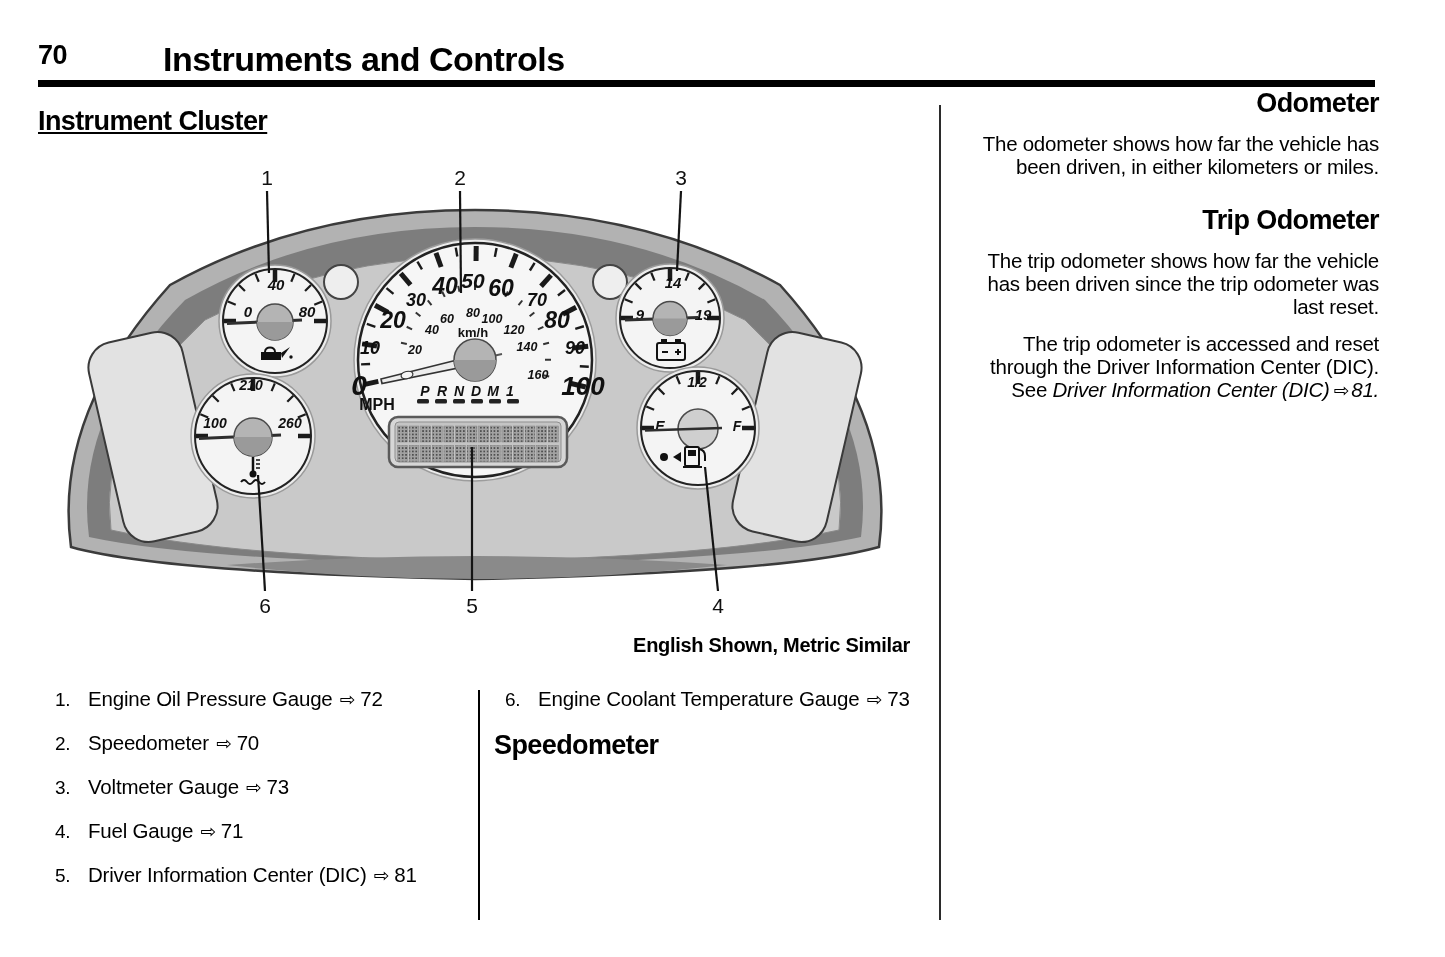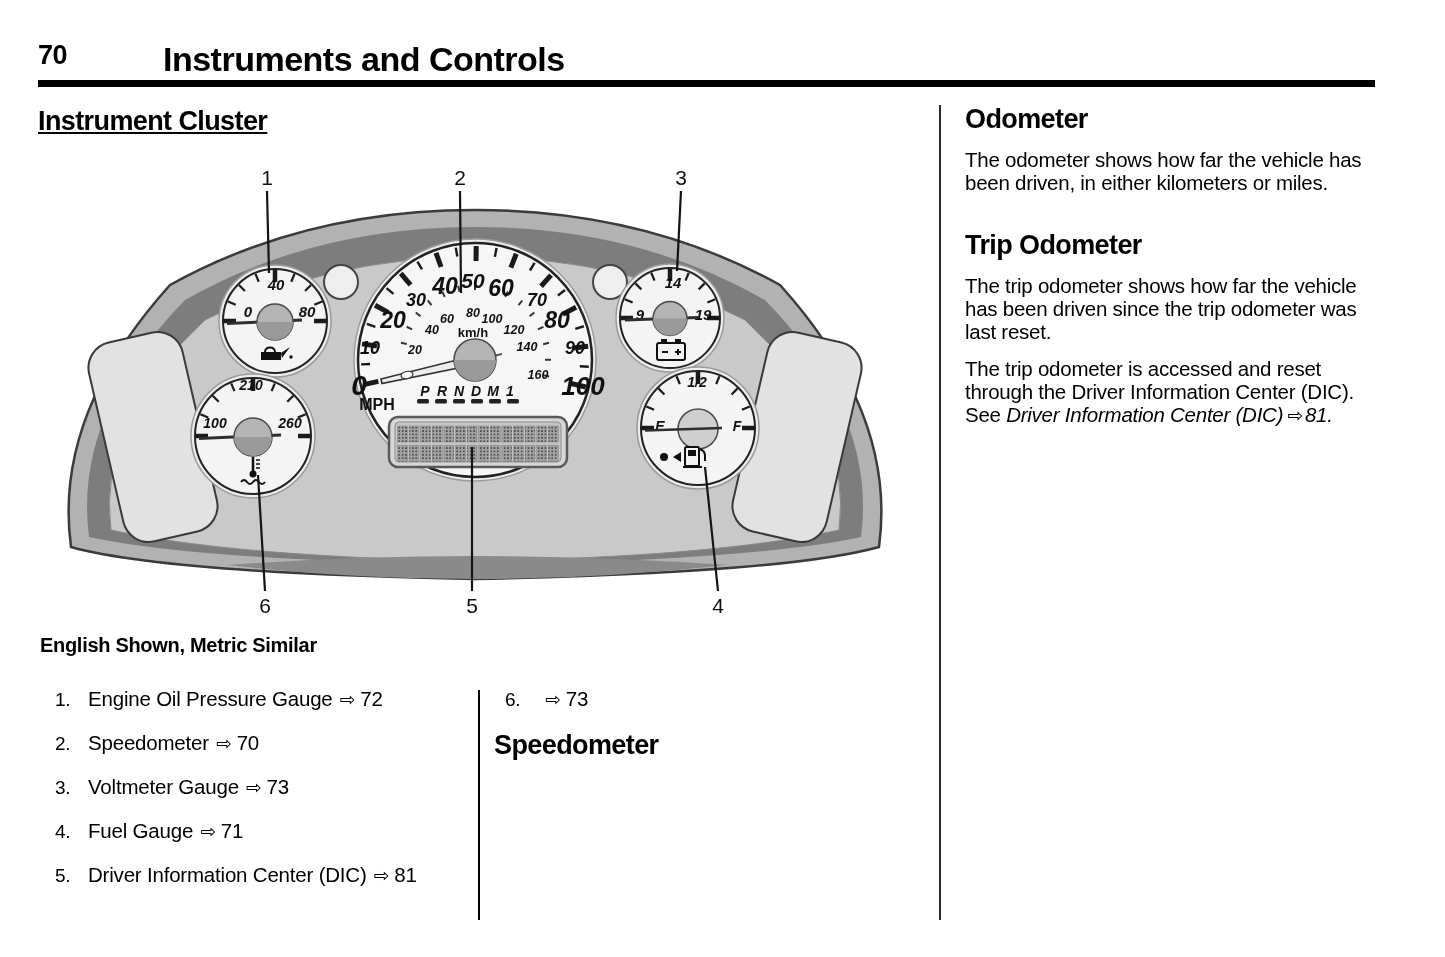--- a/index.html
+++ b/index.html
@@ -9,33 +9,33 @@
   .pagenum{left:38px;top:40px;font-size:27px;font-weight:bold;letter-spacing:-0.5px;}
   .chapter{left:163px;top:40px;font-size:34px;font-weight:bold;letter-spacing:-0.5px;}
   .hrule{left:38px;top:80px;width:1337px;height:7px;background:#000;}
   
   .h1{font-size:27px;font-weight:bold;letter-spacing:-0.6px;text-decoration:underline;}
   .title-cluster{left:38px;top:106px;}
   
   .vdiv{width:2px;background:#2b2b2b;}
   .vdiv.mid{left:478px;top:690px;height:230px;background:#000;}
   .vdiv.right{left:939px;top:105px;height:815px;}
-  .caption{left:40px;top:634px;width:870px;text-align:left;font-size:20px;font-weight:bold;letter-spacing:-0.3px;}
+  .caption{left:40px;top:634px;width:870px;text-align:right;font-size:20px;font-weight:bold;letter-spacing:-0.3px;}
   
   .legend{font-size:20.5px;letter-spacing:-0.2px;}
   .legend .li{display:flex;align-items:baseline;margin-bottom:18px;line-height:25px;}
   .legend .num{font-style:normal;font-size:19px;min-width:33px;}
   .legend .lbl,.legend .pg{}
   .legend .arw{font-size:19px;padding:0 5px 0 7px;font-family:"DejaVu Sans",sans-serif;}
   .col-left-legend{left:55px;top:686px;width:410px;}
   .col-mid{left:505px;top:686px;width:425px;}
-  .col-right{left:965px;top:104px;width:414px;}
+  .col-right{left:965px;top:88px;width:414px;text-align:right;}
   .body-txt{font-size:20.5px;line-height:23px;letter-spacing:-0.25px;}
   .sec-title{font-size:27px;font-weight:bold;letter-spacing:-0.6px;margin:0 0 13px 0;}
-  .mt{margin-top:36px;}
+  .mt{margin-top:27px;}
   .it{font-style:italic;}
   .arw-inline{font-style:normal;font-family:"DejaVu Sans",sans-serif;font-size:19px;padding:0 2px 0 4px;}
   p{margin:0 0 14px 0;}
   
   text{fill:#101010;}
   .gnum{font-weight:bold;font-style:italic;font-family:"Liberation Sans",sans-serif;}
   .gunit{font-weight:bold;font-family:"Liberation Sans",sans-serif;}
   .callout{font-size:21px;font-family:"Liberation Sans",sans-serif;}
   .gear{font-size:14px;font-weight:bold;font-style:italic;font-family:"Liberation Sans",sans-serif;}
 </style>
@@ -357,20 +357,21 @@
     <span class="lbl">Driver Information Center (DIC)</span>
     <span class="arw">⇨</span>
     <span class="pg">81</span>
   </div>
 </div>
 
 <div class="abs col-mid">
   <div class="legend">
     <div class="li">
       <span class="num">6.</span>
+      <span class="lbl">Engine Coolant Temperature Gauge</span>
       <span class="arw">⇨</span>
       <span class="pg">73</span>
     </div>
   </div>
   <h2 class="sec-title" style="margin-top:14px;margin-left:-11px;">Speedometer</h2>
 </div>
 
 <div class="abs col-right">
   <h2 class="sec-title">Odometer</h2>
   <p class="body-txt">The odometer shows how far the vehicle has been driven, in either kilometers or miles.</p>

